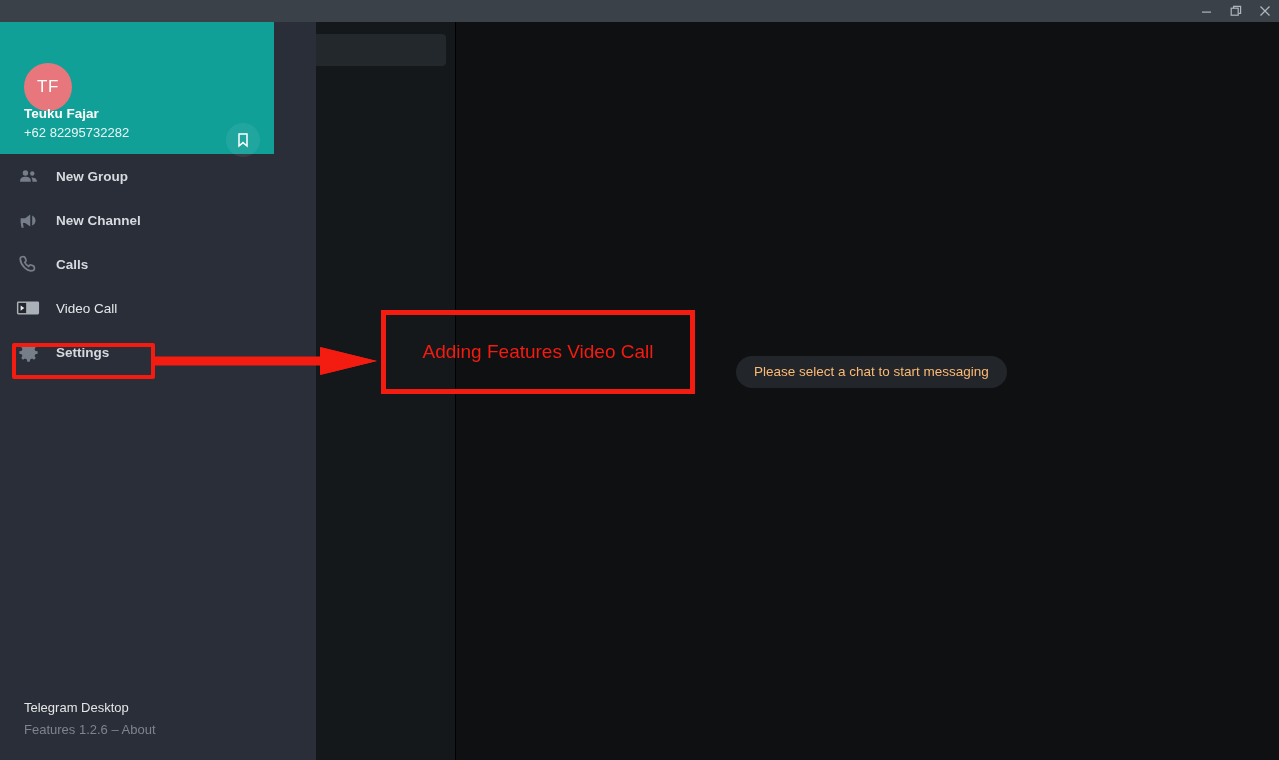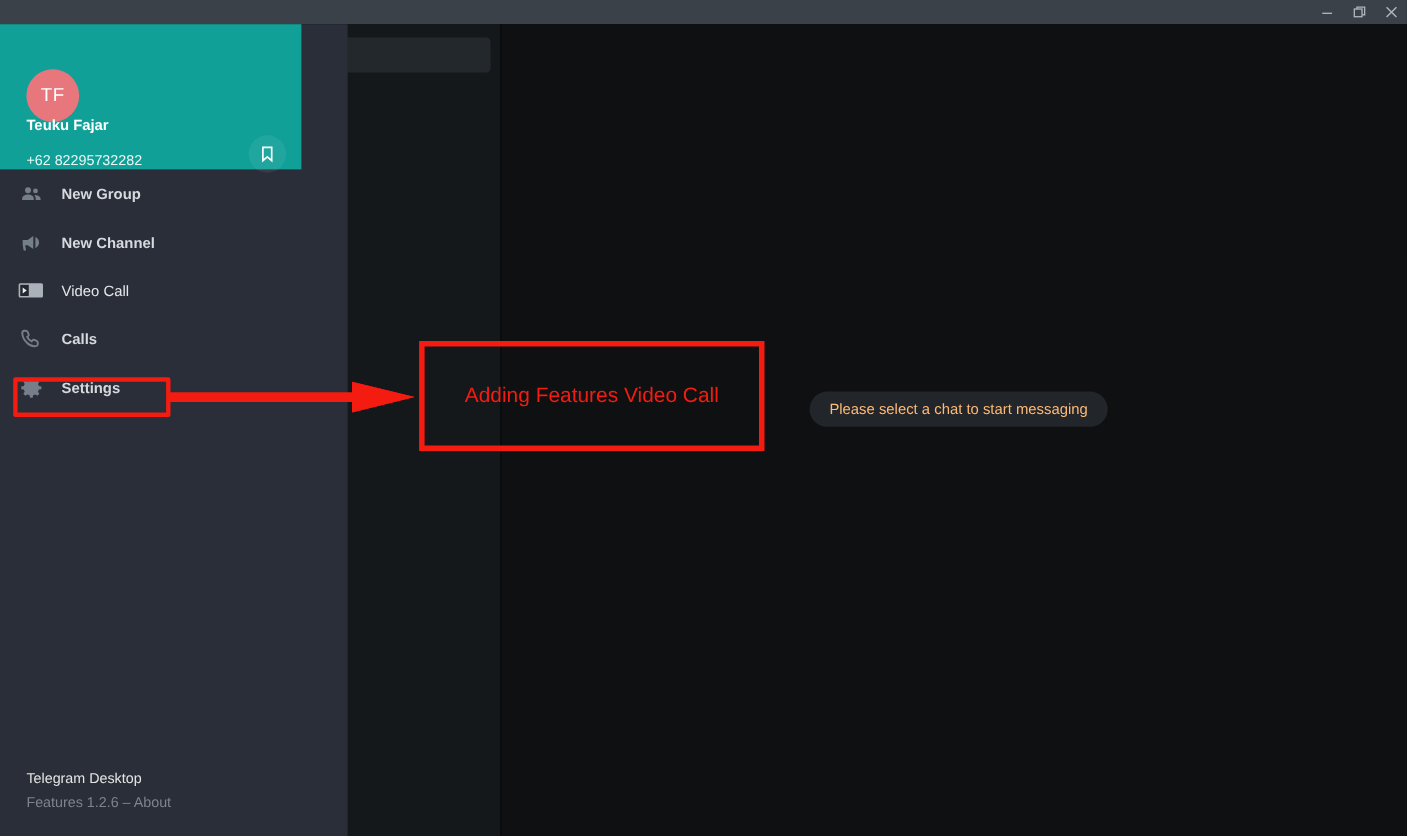--- a/index.html
+++ b/index.html
@@ -65,21 +65,21 @@
     position: absolute; left: 24px; top: 41px; width: 48px; height: 48px;
     border-radius: 50%; background: #e8767d;
     display: flex; align-items: center; justify-content: center;
     color: #fff; font-size: 17px; letter-spacing: .5px;
   }
   .head-name {
     position: absolute; left: 24px; top: 84px;
     font-size: 13.5px; font-weight: bold; color: #ffffff;
   }
   .head-phone {
-    position: absolute; left: 24px; top: 116px;
+    position: absolute; left: 24px; top: 103px;
     font-size: 13px; color: #eaf7f5;
   }
   .saved-btn {
     position: absolute; left: 226px; top: 101px; width: 34px; height: 34px;
     border-radius: 50%; background: rgba(255,255,255,.07);
     display: flex; align-items: center; justify-content: center;
   }
 
   .menu-list { position: absolute; left: 0; top: 132px; width: 274px; }
   .menu-item {
@@ -111,21 +111,21 @@
     font-size: 13px; color: #7d848c;
   }
 
   
   .anno-hl {
     position: absolute; left: 12px; top: 343px; width: 143px; height: 36px;
     border: 4px solid #f41b11; border-radius: 2px;
     pointer-events: none;
   }
   .anno-box {
-    position: absolute; left: 381px; top: 310px; width: 314px; height: 100px;
+    position: absolute; left: 381px; top: 310px; width: 314px; height: 84px;
     border: 5px solid #f41b11;
     display: flex; align-items: center; justify-content: center;
   }
   .anno-box span {
     font-size: 19px; color: #f41b11; white-space: nowrap;
   }
   .anno-arrow {
     position: absolute; left: 152px; top: 338px; width: 235px; height: 46px;
   }
 </style>
@@ -196,42 +196,42 @@
         <div class="mi-icon">
           <svg width="21" height="21" viewBox="0 0 24 24" fill="currentColor">
             <path d="M3 9.3h5.2L14 5.2v13.6L8.2 14.8H5.6l.9 5.4H4l-1-5.8z"></path>
             <path d="M16.2 6.2c2.4 1.1 3.8 3.2 3.8 5.8s-1.4 4.7-3.8 5.8V6.2z"></path>
           </svg>
         </div>
         <div class="mi-label">New Channel</div>
       </div>
 
 
+      <div class="menu-item">
+        <div class="mi-icon">
+          <svg width="20" height="20" viewBox="0 0 24 24" fill="none" stroke="currentColor" stroke-width="2.1" stroke-linecap="round">
+            <path d="M6.6 3.2c1 0 1.6.4 2 1.4l1 2.4c.4.9.2 1.5-.5 2.1l-1 .8c.9 2.2 2.6 4 4.8 5l.8-1.1c.6-.8 1.3-1 2.2-.6l2.4 1c1 .4 1.3 1 1.3 2v1.6c0 1.4-1 2.3-2.5 2.2C11 21.3 3.3 13.6 2.7 6.2 2.6 4.6 3.5 3.4 5 3.3z"></path>
+          </svg>
+        </div>
+        <div class="mi-label">Calls</div>
+      </div>
+
       <div class="menu-item plain">
         <div class="mi-icon">
           <svg width="24" height="18" viewBox="0 0 26 18">
             <rect x="1" y="2" width="24" height="14" rx="1.5" fill="#aab1b8"></rect>
             <rect x="2.6" y="3.5" width="8.4" height="11" fill="#23262d"></rect>
             <path d="M5 6.2l4 2.9-4 2.9z" fill="#e9edf1"></path>
           </svg>
         </div>
         <div class="mi-label">Video Call</div>
       </div>
 
       <div class="menu-item">
         <div class="mi-icon">
-          <svg width="20" height="20" viewBox="0 0 24 24" fill="none" stroke="currentColor" stroke-width="2.1" stroke-linecap="round">
-            <path d="M6.6 3.2c1 0 1.6.4 2 1.4l1 2.4c.4.9.2 1.5-.5 2.1l-1 .8c.9 2.2 2.6 4 4.8 5l.8-1.1c.6-.8 1.3-1 2.2-.6l2.4 1c1 .4 1.3 1 1.3 2v1.6c0 1.4-1 2.3-2.5 2.2C11 21.3 3.3 13.6 2.7 6.2 2.6 4.6 3.5 3.4 5 3.3z"></path>
-          </svg>
-        </div>
-        <div class="mi-label">Calls</div>
-      </div>
-
-      <div class="menu-item">
-        <div class="mi-icon">
           <svg width="21" height="21" viewBox="0 0 24 24" fill="currentColor">
             <path d="M12 8.1a3.9 3.9 0 100 7.8 3.9 3.9 0 000-7.8zm0 2.2a1.7 1.7 0 110 3.4 1.7 1.7 0 010-3.4z"></path>
             <path d="M10.6 1.6h2.8l.45 2.6 2.2.95 2.25-1.4 2 2-1.4 2.25.95 2.2 2.6.45v2.8l-2.6.45-.95 2.2 1.4 2.25-2 2-2.25-1.4-2.2.95-.45 2.6h-2.8l-.45-2.6-2.2-.95-2.25 1.4-2-2 1.4-2.25-.95-2.2-2.6-.45v-2.8l2.6-.45.95-2.2-1.4-2.25 2-2 2.25 1.4 2.2-.95z"></path>
           </svg>
         </div>
         <div class="mi-label">Settings</div>
       </div>
 
 
     </div>

